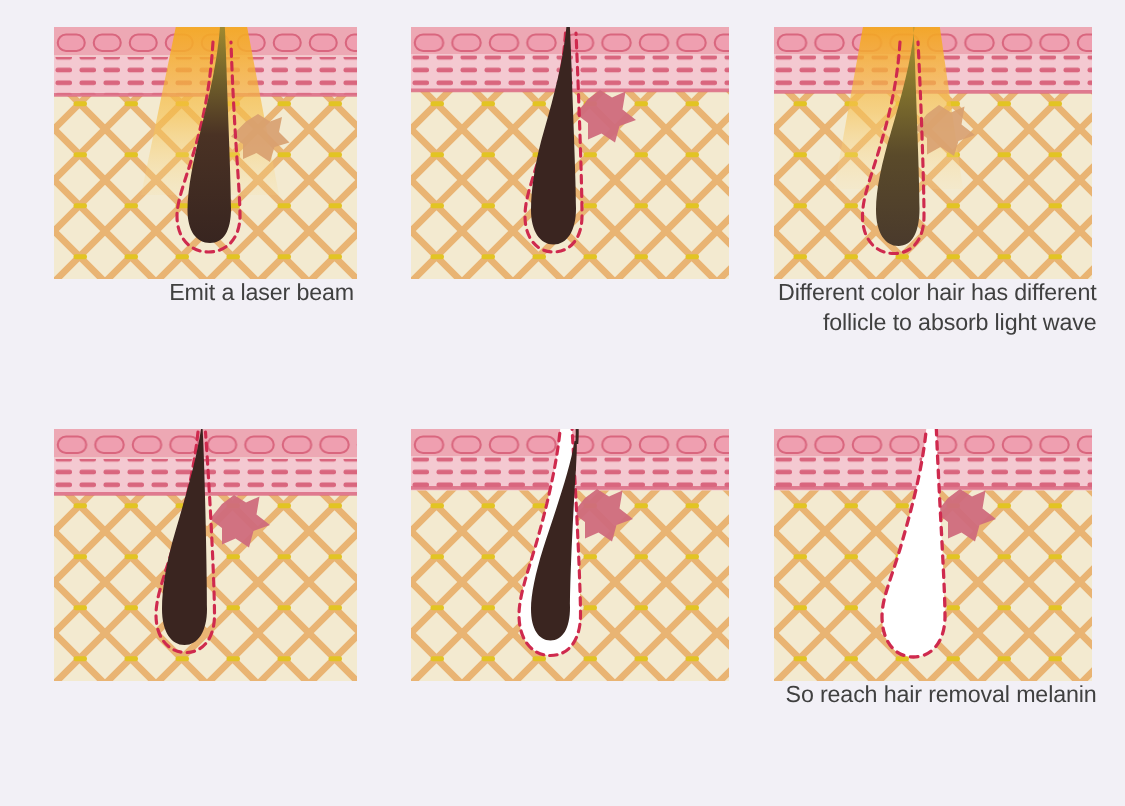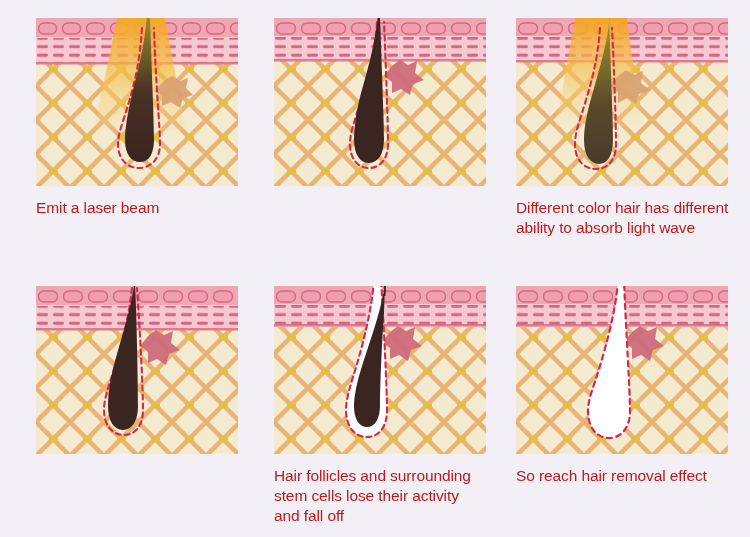--- a/index.html
+++ b/index.html
@@ -26,26 +26,26 @@
   .panel.col2{padding-left:24px;}
   .panel.col3{padding-left:16px;}
   .figure{
     width:202px;height:168px;
     position:relative;
     overflow:hidden;
   }
   .panel.col2 .figure{width:212px;}
   .panel.col3 .figure{width:212px;}
   .caption{
-    margin-top:12px;
     font-size:15.5px;
     line-height:20px;
-    color:#b91c1c;
+    color:#404040;
     letter-spacing:-0.1px;
     max-width:215px;
+    text-align:right;
   }
   .fig-svg{display:block;width:100%;height:100%;}
 </style>
 </head>
 <body>
 
 <div class="grid">
 
   <div class="panel col1">
     <div class="figure">
@@ -172,21 +172,21 @@
           <rect x="0" y="18" width="212" height="26" fill="#f4c9d1"></rect>
           <rect x="0" y="19" width="212" height="24" fill="url(#p3dash)"></rect>
           <rect x="0" y="42" width="212" height="2.5" fill="#d9667e" opacity="0.8"></rect>
           <polygon points="60,-4 110,-4 126,108 40,108" fill="url(#p3beam)"></polygon>
           <path d="M102 58 L110 52 L118 57 L127 53 L125 65 L134 72 L123 76 L120 86 L111 80 L102 85 L102 74 L94 68 Z" fill="#d8a070" opacity="0.9"></path>
           <path d="M84 10 C82 40 76 62 70 82 C64 102 59 114 59 126 C59 142 68 151 80 151 C92 151 100 142 100 126 C100 106 98 48 96 10" fill="none" stroke="#cf2a4e" stroke-width="2.1" stroke-dasharray="5,4" stroke-linecap="round"></path>
           <path d="M94 -6 C93 18 85 46 78 70 C72 90 68 108 68 122 C68 137 74 146 83 146 C92 146 97 137 97 121 C97 100 95 56 94 24 C93.5 8 93 0 92.5 -6 Z" fill="url(#p3hair)"></path>
         </g>
       </svg>
     </div>
-    <div class="caption">Different color hair has different ability to absorb light wave</div>
+    <div class="caption">Different color hair has different follicle to absorb light wave</div>
   </div>
 
   <div class="panel col1">
     <div class="figure">
       <svg class="fig-svg" viewBox="0 0 202 168" preserveAspectRatio="none">
         <defs>
           <pattern id="p4cells" x="0" y="0" width="25" height="22" patternUnits="userSpaceOnUse">
             <rect x="2.5" y="5" width="19" height="11" rx="5.5" fill="#ef9fb0" stroke="#d9667e" stroke-width="1.4"></rect>
           </pattern>
           <pattern id="p4dash" x="0" y="0" width="16" height="8.5" patternUnits="userSpaceOnUse">
@@ -248,21 +248,20 @@
           <path d="M116 46 L124 40 L132 45 L141 41 L139 53 L148 60 L137 64 L134 75 L125 69 L116 73 L116 62 L108 56 Z" fill="#cf6b7c" opacity="0.95"></path>
 
           <path d="M100 -6 C98 22 90 54 83 78 C77 98 72 112 72 124 C72 141 81 151 93 151 C105 151 113 141 113 124 C113 104 110 44 107 -6 Z" fill="#ffffff"></path>
           <path d="M100 -6 C98 22 90 54 83 78 C77 98 72 112 72 124 C72 141 81 151 93 151 C105 151 113 141 113 124 C113 104 110 44 107 -6" fill="none" stroke="#cf2a4e" stroke-width="2.1" stroke-dasharray="5,4" stroke-linecap="round"></path>
 
           <path d="M109 8 C106 28 95 58 88 80 C83 96 80 110 80 120 C80 133 85 141 93 141 C101 141 106 133 106 119 C106 100 108 56 110 26 C110.6 16 110.6 11 110.5 8 Z" fill="#3a2520"></path>
           <path d="M110 -8 C111 -2 111 4 110.5 10" stroke="#3a2520" stroke-width="2" fill="none"></path>
         </g>
       </svg>
     </div>
-    <div class="caption">Hair follicles and surrounding stem cells lose their activity and fall off</div>
   </div>
 
   <div class="panel col3">
     <div class="figure">
       <svg class="fig-svg" viewBox="0 0 212 168" preserveAspectRatio="none">
         <defs>
           <pattern id="p6cells" x="0" y="0" width="25" height="22" patternUnits="userSpaceOnUse">
             <rect x="2.5" y="5" width="19" height="11" rx="5.5" fill="#ef9fb0" stroke="#d9667e" stroke-width="1.4"></rect>
           </pattern>
           <pattern id="p6dash" x="0" y="0" width="16" height="8.5" patternUnits="userSpaceOnUse">
@@ -284,16 +283,16 @@
           <rect x="0" y="0" width="212" height="18" fill="url(#p6cells)"></rect>
           <rect x="0" y="18" width="212" height="23" fill="#f4c9d1"></rect>
           <rect x="0" y="19" width="212" height="21" fill="url(#p6dash)"></rect>
           <rect x="0" y="38" width="212" height="2.5" fill="#d9667e" opacity="0.8"></rect>
           <path d="M116 46 L124 40 L132 45 L141 41 L139 53 L148 60 L137 64 L134 75 L125 69 L116 73 L116 62 L108 56 Z" fill="#cf6b7c" opacity="0.95"></path>
           <path d="M102 -6 C100 24 91 56 84 80 C78 100 72 113 72 125 C72 142 81 152 93 152 C105 152 114 142 114 125 C114 104 110 46 108 -6 Z" fill="#ffffff"></path>
           <path d="M102 -6 C100 24 91 56 84 80 C78 100 72 113 72 125 C72 142 81 152 93 152 C105 152 114 142 114 125 C114 104 110 46 108 -6" fill="none" stroke="#cf2a4e" stroke-width="2.2" stroke-dasharray="5,4.5" stroke-linecap="round"></path>
         </g>
       </svg>
     </div>
-    <div class="caption">So reach hair removal effect</div>
+    <div class="caption">So reach hair removal melanin</div>
   </div>
 
 </div>
 
 </body></html>

